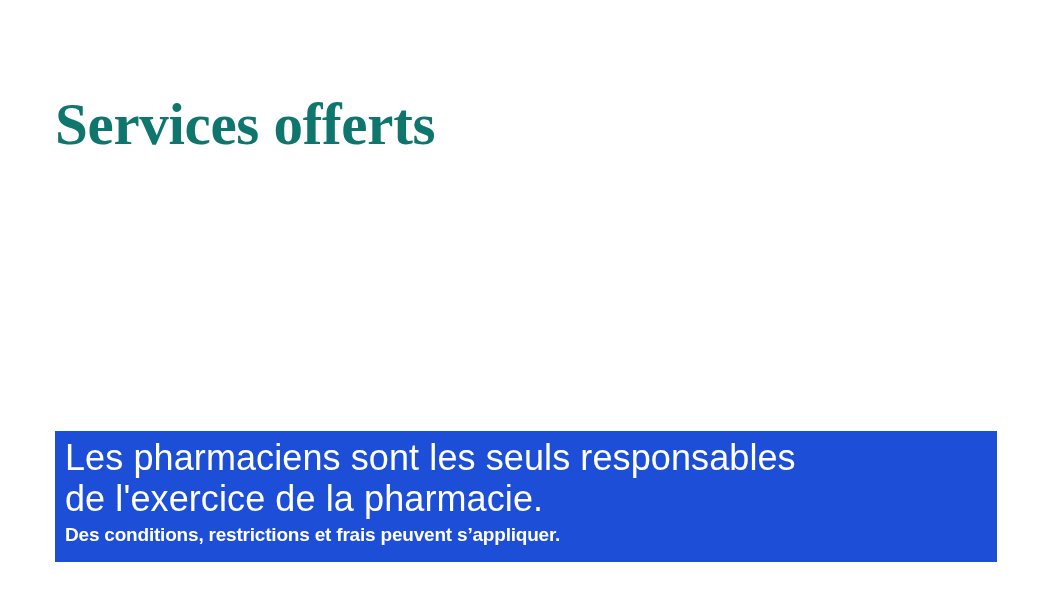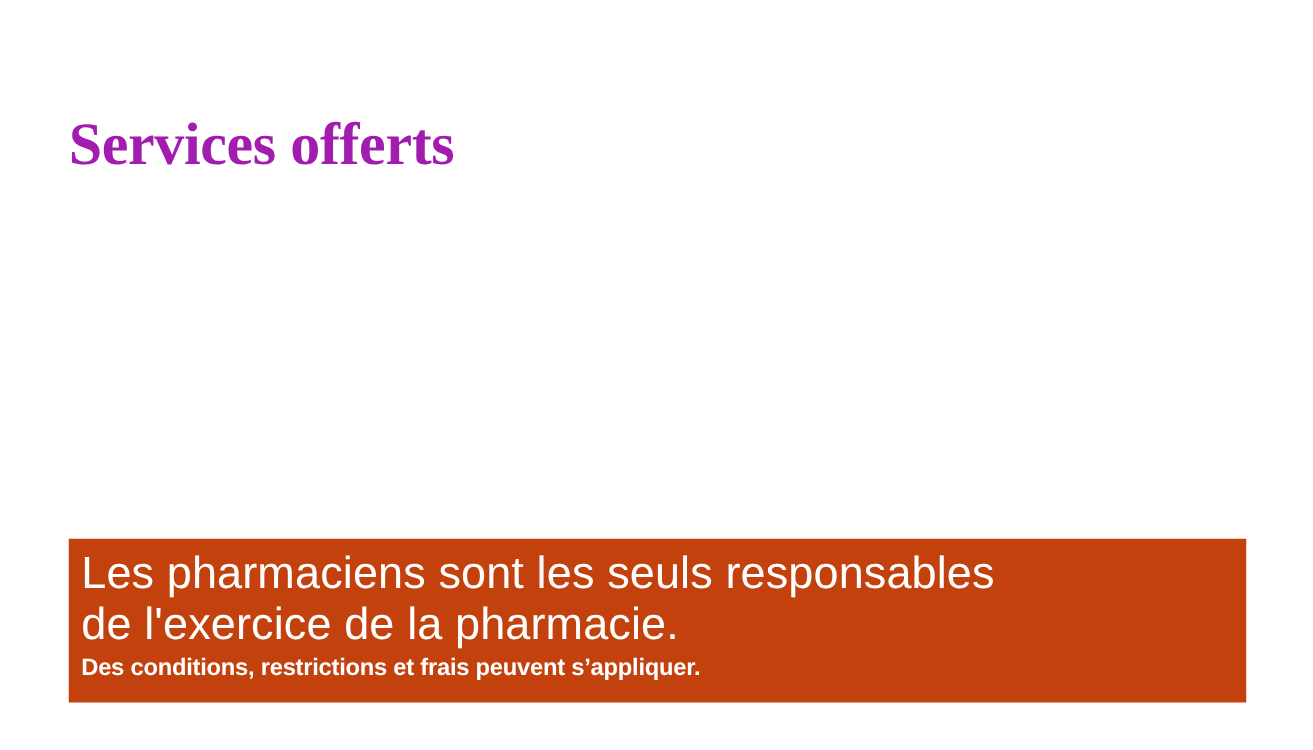--- a/index.html
+++ b/index.html
@@ -21,24 +21,24 @@
     background: #ffffff;
   }
 
   
   #slide-title {
     position: absolute;
     left: 55px;
     top: 58px;
     font-family: "Liberation Serif", serif;
     font-weight: bold;
-    font-size: 48px;
+    font-size: 59px;
     line-height: 52px;
     letter-spacing: -0.3px;
-    color: #a21caf;
+    color: #0f766e;
     white-space: nowrap;
     text-align: center;
     -webkit-font-smoothing: antialiased;
   }
 
   
   #content-area {
     position: absolute;
     left: 55px;
     top: 130px;
@@ -47,21 +47,21 @@
     background: transparent;
   }
 
   
   #callout-banner {
     position: absolute;
     left: 55px;
     top: 431px;
     width: 942px;
     height: 131px;
-    background: #c2410c;
+    background: #1d4ed8;
     box-sizing: border-box;
     padding: 6px 12px 0 10px;
   }
 
   #callout-heading {
     color: #FFFFFF;
     font-family: "Liberation Sans", sans-serif;
     font-weight: 300;
     font-size: 36px;
     line-height: 41px;

